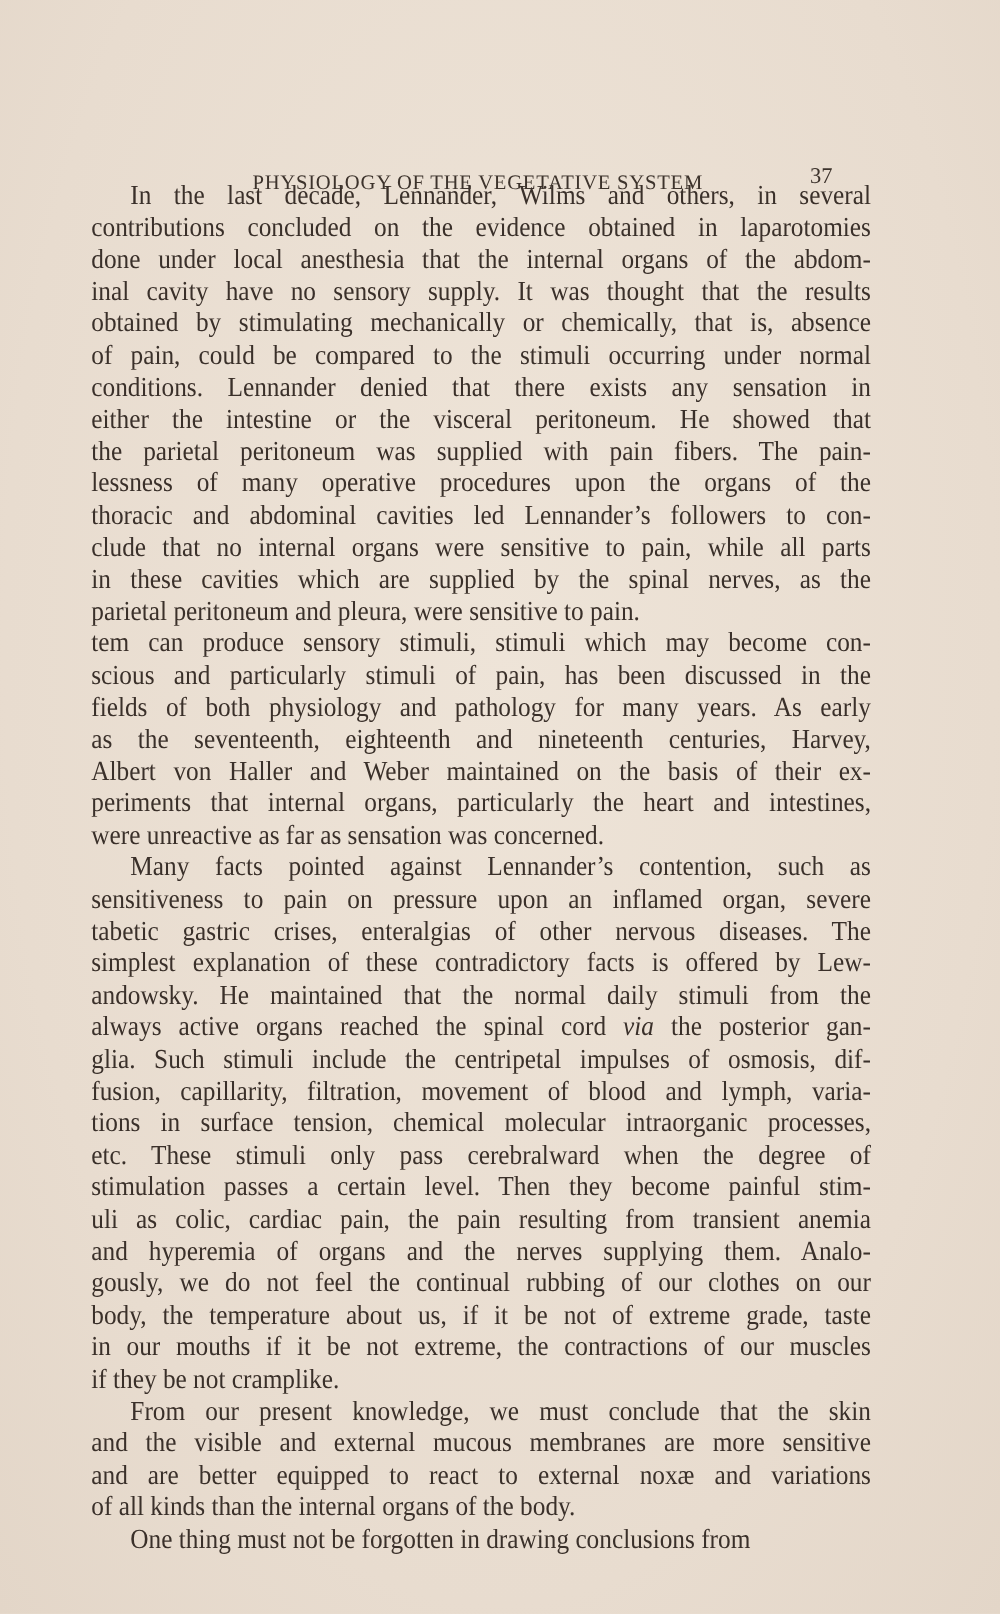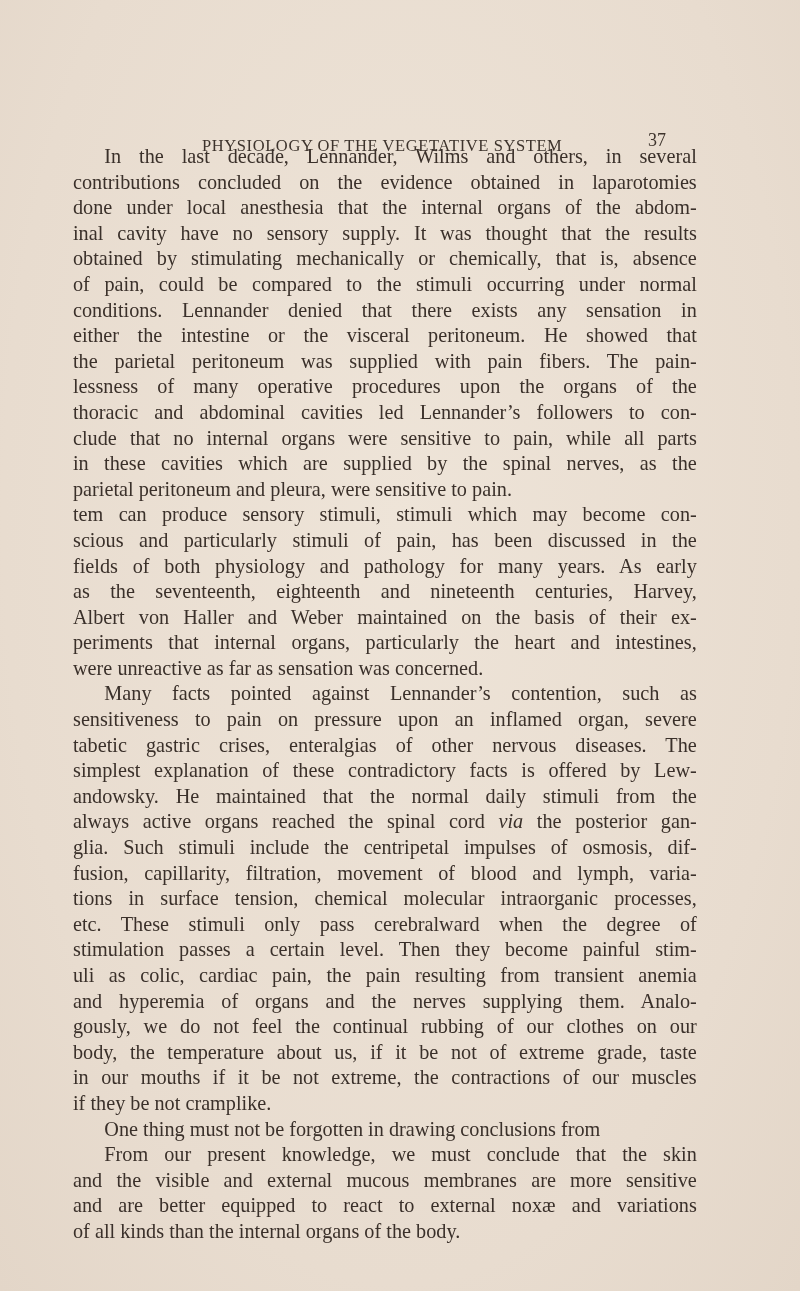--- a/index.html
+++ b/index.html
@@ -89,21 +89,21 @@
       <div class="line">etc.  These stimuli only pass cerebralward when the degree of</div>
       <div class="line">stimulation passes a certain level.  Then they become painful stim-</div>
       <div class="line">uli as colic, cardiac pain, the pain resulting from transient anemia</div>
       <div class="line">and hyperemia of organs and the nerves supplying them.  Analo-</div>
       <div class="line">gously, we do not feel the continual rubbing of our clothes on our</div>
       <div class="line">body, the temperature about us, if it be not of extreme grade, taste</div>
       <div class="line">in our mouths if it be not extreme, the contractions of our muscles</div>
       <div class="line last">if they be not cramplike.</div>
     </div>
     <div>
-      <div class="line indent last">One thing must not be forgotten in drawing conclusions from</div>
-    </div>
-    <div>
       <div class="line indent">From our present knowledge, we must conclude that the skin</div>
       <div class="line">and the visible and external mucous membranes are more sensitive</div>
       <div class="line">and are better equipped to react to external noxæ and variations</div>
       <div class="line last">of all kinds than the internal organs of the body.</div>
     </div>
+    <div>
+      <div class="line indent last">One thing must not be forgotten in drawing conclusions from</div>
+    </div>
   </div>
 
 </body></html>

